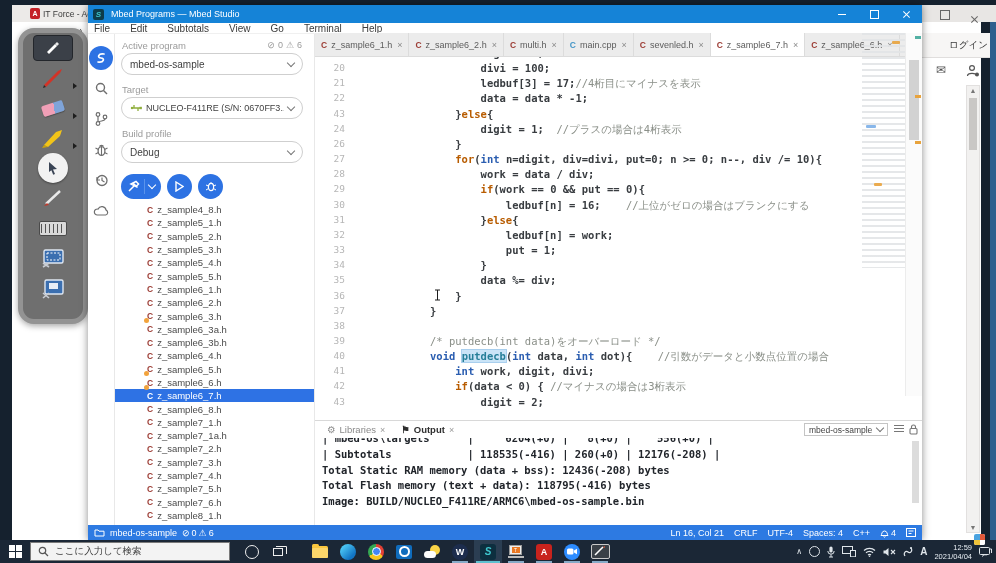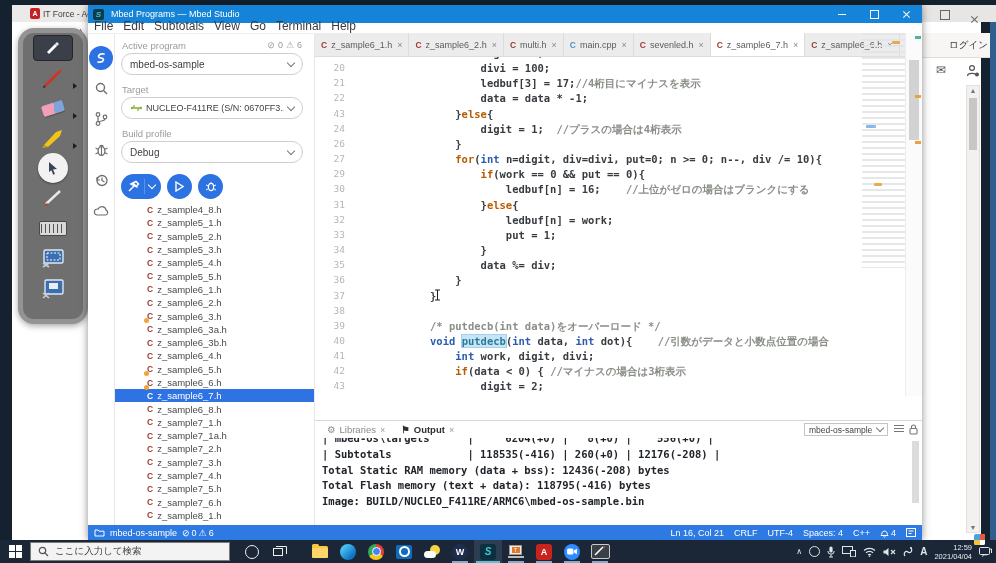--- a/index.html
+++ b/index.html
@@ -51,21 +51,21 @@
   #mw .mico{width:11px;height:11px;background:#0d3b4a;margin-left:5px;border-radius:2px;color:#3ec6cd;font-size:8px;font-weight:bold;text-align:center;line-height:11px;font-style:italic;flex:none;}
   #mw .wtitle{color:#fff;font-size:9px;margin-left:7px;white-space:nowrap;}
   #mw .wctrls{position:absolute;right:0;top:0;height:18px;display:flex;}
   #mw .wc{width:32px;height:18px;display:flex;align-items:center;justify-content:center;}
   #mw .minl{width:8px;height:1px;background:#fff;}
   #mw .maxs{width:7px;height:7px;border:1px solid #fff;}
   #mw .wc.close{background:#1583d7;}
   #mw .wx{position:relative;width:9px;height:9px;}
   #mw .wx::before,#mw .wx::after{content:"";position:absolute;left:4px;top:0;width:1px;height:9px;background:#fff;}
   #mw .wx::before{transform:rotate(45deg);}#mw .wx::after{transform:rotate(-45deg);}
-  #menubar{position:absolute;left:0;top:18px;width:100%;height:11px;background:#fff;display:flex;align-items:flex-end;gap:10px;padding-left:6px;font-size:12px;color:#3b3b3b;border-bottom:1px solid #f0f0f0;box-sizing:border-box;}
+  #menubar{position:absolute;left:0;top:18px;width:100%;height:11px;background:#fff;display:flex;align-items:flex-start;gap:20px;padding-left:6px;font-size:10px;color:#3b3b3b;border-bottom:1px solid #f0f0f0;box-sizing:border-box;}
 
   
   #actbar{position:absolute;left:0;top:29px;width:27px;height:491px;background:#fff;border-right:1px solid #e8e8e8;box-sizing:border-box;display:flex;flex-direction:column;align-items:center;}
   #actbar .ai{margin-top:11px;color:#6e6e6e;}
   #actbar .logo{margin-top:12px;width:24px;height:24px;border-radius:50%;background:#2d72e3;display:flex;align-items:center;justify-content:center;}
 
   
   #sidebar{position:absolute;left:27px;top:29px;width:200px;height:491px;background:#fff;border-right:1px solid #e8e8e8;box-sizing:border-box;}
   #sidebar .lbl{position:absolute;left:7px;font-size:9.5px;color:#9b9b9b;}
   #sidebar .badges{position:absolute;right:12px;top:6px;font-size:9px;color:#9b9b9b;display:flex;gap:3px;align-items:center;}
@@ -96,21 +96,21 @@
   .etab .ti.cpp{color:#4596c7;}
   .etab .tclose{color:#8a8a8a;font-size:9px;margin-left:1px;}
   #codearea{position:absolute;left:0;top:24px;width:590px;height:363px;overflow:hidden;}
   #codelines{margin-top:-10px;}
   .crow{display:flex;height:15.17px;line-height:15.17px;}
   .cnum{width:30px;text-align:right;color:#b6b6b6;font:9.5px "DejaVu Sans Mono",monospace;padding-right:2px;flex:none;}
   .ccode{font:bold 10.5px "DejaVu Sans Mono",monospace;white-space:pre;padding-left:83px;}
   .tk-d{color:#383c40;}
   .tk-k{color:#b85c00;}
   .tk-t{color:#2a5db0;}
-  .tk-c{color:#8a8f88;font-weight:bold;margin-top:46px;}
+  .tk-c{color:#8a8f88;font-weight:normal;margin-top:46px;}
   .tk-f{color:#267f99;background:#cae4f7;outline:1px solid #a9cfee;}
   #ibeam{position:absolute;left:119px;top:232px;font:12px "DejaVu Serif",serif;color:#1c1c1c;}
   #minimap{position:absolute;left:547px;top:0px;width:43px;height:235px;
      background:repeating-linear-gradient(to bottom,#e3e5e7 0 2px,transparent 2px 6px);opacity:.9;}
   #minimap .spot{position:absolute;border-radius:1px;}
   #edscroll{position:absolute;left:590px;top:0;width:17px;height:363px;background:#fbfbfb;border-left:1px solid #ececec;box-sizing:border-box;}
   #edscroll .thumb{position:absolute;left:3px;top:27px;width:10px;height:80px;background:#d2d2d2;}
   #edscroll .mk{position:absolute;right:1px;width:6px;height:3px;}
 
   
@@ -522,20 +522,24 @@
           </div>
           <div class="crow">
             <span class="cnum">26</span>
             <span class="ccode"><span class="tk-d">    }</span></span>
           </div>
           <div class="crow">
             <span class="cnum">27</span>
             <span class="ccode"><span class="tk-d">    </span><span class="tk-k">for</span><span class="tk-d">(</span><span class="tk-t">int</span><span class="tk-d"> n=digit, div=divi, put=0; n &gt;= 0; n--, div /= 10){</span></span>
           </div>
           <div class="crow">
+            <span class="cnum">28</span>
+            <span class="ccode"><span class="tk-d">        work = data / div;</span></span>
+          </div>
+          <div class="crow">
             <span class="cnum">29</span>
             <span class="ccode"><span class="tk-d">        </span><span class="tk-k">if</span><span class="tk-d">(work == 0 &amp;&amp; put == 0){</span></span>
           </div>
           <div class="crow">
             <span class="cnum">30</span>
             <span class="ccode"><span class="tk-d">            ledbuf[n] = 16;    </span><span class="tk-c">//上位がゼロの場合はブランクにする</span></span>
           </div>
           <div class="crow">
             <span class="cnum">31</span>
             <span class="ccode"><span class="tk-d">        }</span><span class="tk-k">else</span><span class="tk-d">{</span></span>

